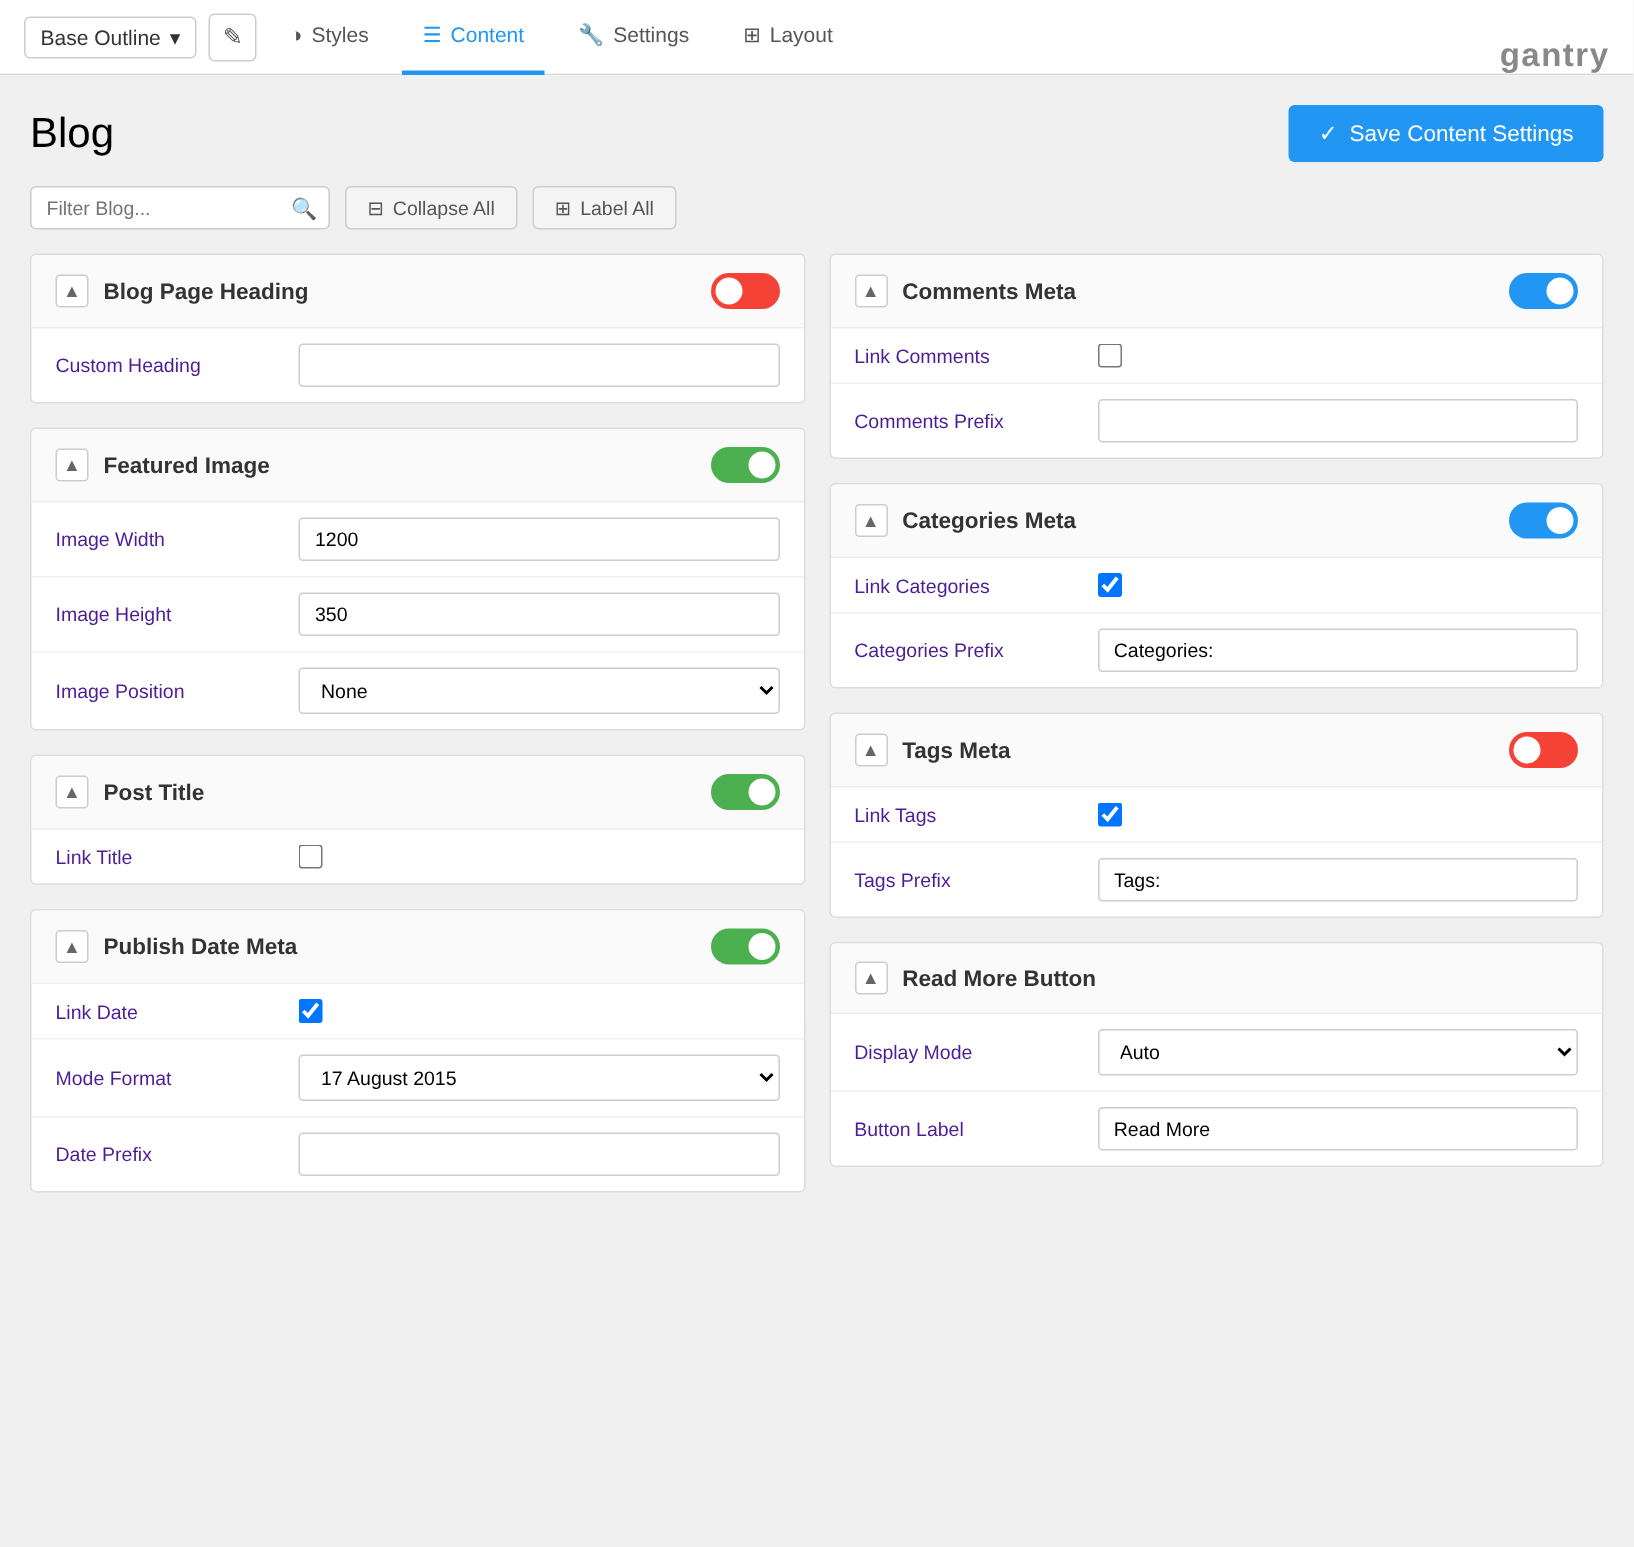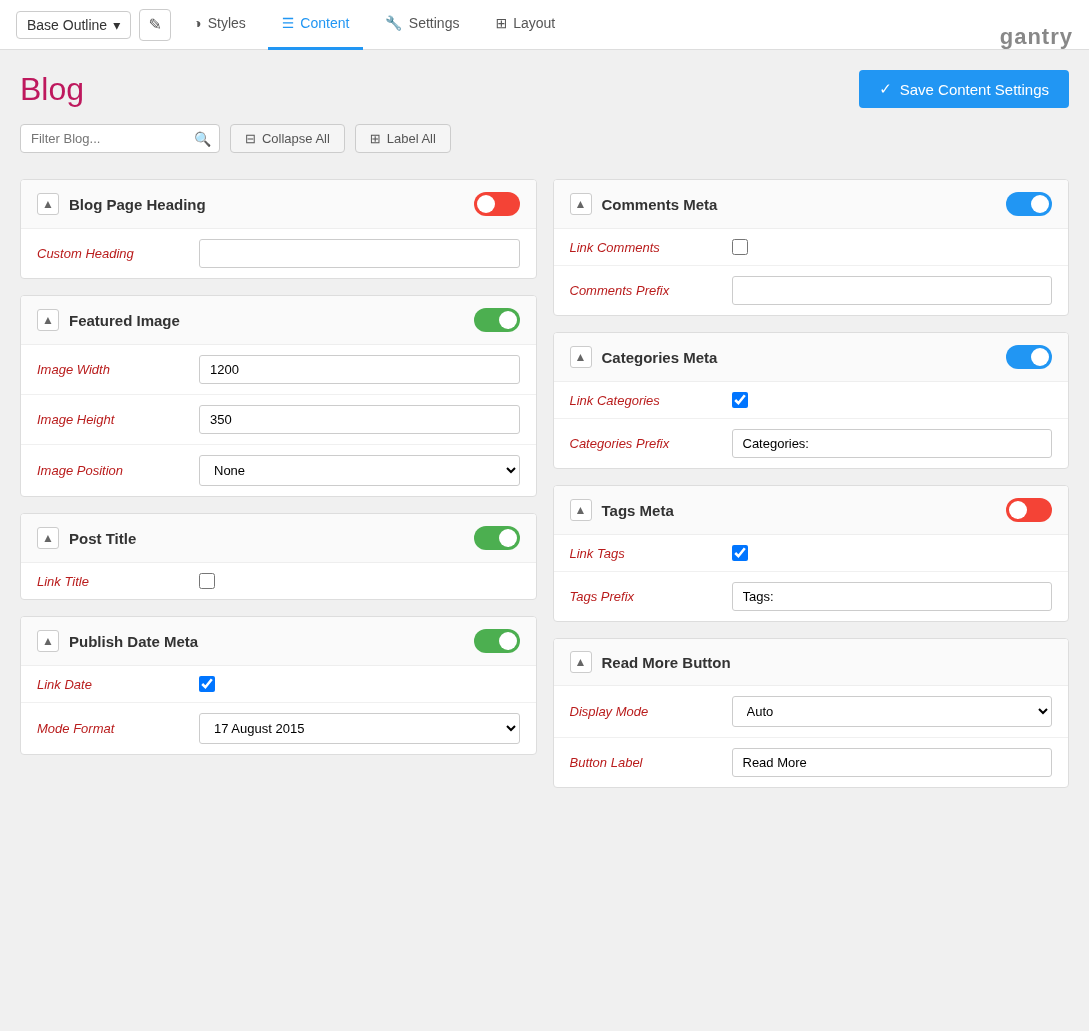--- a/index.html
+++ b/index.html
@@ -36,28 +36,28 @@
       color: #2196f3; border-bottom-color: #2196f3; font-weight: 500;
     }
     .nav-logo {
       margin-left: auto; font-size: 22px; font-weight: 700;
       color: #888; letter-spacing: 1px; margin-top: 25px;
     }
 
     
     .page { padding: 20px 20px; }
     .page-header { display: flex; align-items: center; justify-content: space-between; margin-bottom: 16px; }
-    .page-title { font-size: 32px; font-weight: 400; color: #be185d; text-align: center; }
+    .page-title { font-size: 28px; font-weight: 400; color: #000000; text-align: center; }
     .save-btn {
       background: #2196f3; color: #fff; border: none; border-radius: 4px;
       padding: 10px 20px; font-size: 15px; cursor: pointer; display: flex; align-items: center; gap: 8px;
     }
 
     
-    .filter-bar { display: flex; align-items: center; gap: 10px; margin-bottom: 26px; }
+    .filter-bar { display: flex; align-items: center; gap: 10px; margin-bottom: 16px; }
     .filter-input-wrap { position: relative; }
     .filter-input {
       border: 1px solid #ccc; border-radius: 4px; padding: 6px 30px 6px 10px;
       font-size: 13px; width: 200px; background: #fff;
     }
     .filter-search-icon {
       position: absolute; right: 8px; top: 50%; transform: translateY(-50%);
       color: #999; font-size: 14px; cursor: pointer;
     }
     .btn-outline {
@@ -81,21 +81,21 @@
       background: #fff; cursor: pointer; display: flex; align-items: center; justify-content: center;
       margin-right: 10px; font-size: 12px; color: #666;
     }
     .panel-title { font-size: 15px; font-weight: 700; flex: 1; }
 
     
     .form-row {
       display: flex; align-items: center; padding: 10px 16px; gap: 12px;
     }
     .form-row + .form-row { border-top: 1px solid #f0f0f0; justify-content: space-between; }
-    .form-label { width: 150px; font-size: 13px; color: #b91c1c; flex-shrink: 0; font-style: italic; }
+    .form-label { width: 150px; font-size: 13px; color: #4c1d95; flex-shrink: 0; }
     .form-control {
       flex: 1; border: 1px solid #ccc; border-radius: 3px; padding: 6px 10px;
       font-size: 13px; background: #fff;
     }
     .form-select {
       flex: 1; border: 1px solid #ccc; border-radius: 3px; padding: 6px 10px;
       font-size: 13px; background: #fff; appearance: auto;
     }
     .checkbox { width: 16px; height: 16px; cursor: pointer; }
 
@@ -248,20 +248,24 @@
       <div>
 
       <div class="form-row">
         <span class="form-label">Link Date</span>
         <input type="checkbox" class="checkbox" checked="" style="">
       </div>
       <div class="form-row">
         <span class="form-label">Mode Format</span>
         <select class="form-select"><option selected="">17 August 2015</option><option>August 17, 2015</option><option>2015-08-17</option></select>
       </div>
+      <div class="form-row">
+        <span class="form-label">Date Prefix</span>
+        <input class="form-control" type="text" value="" style="">
+      </div>
       </div>
     </div>
       </div>
 
     <div id="right-col">
     <div class="panel" style="margin-bottom:16px">
       <div class="panel-header">
         <button class="panel-collapse-btn">▲</button>
         <span class="panel-title">Comments Meta</span>
         <label class="toggle on on-blue">

